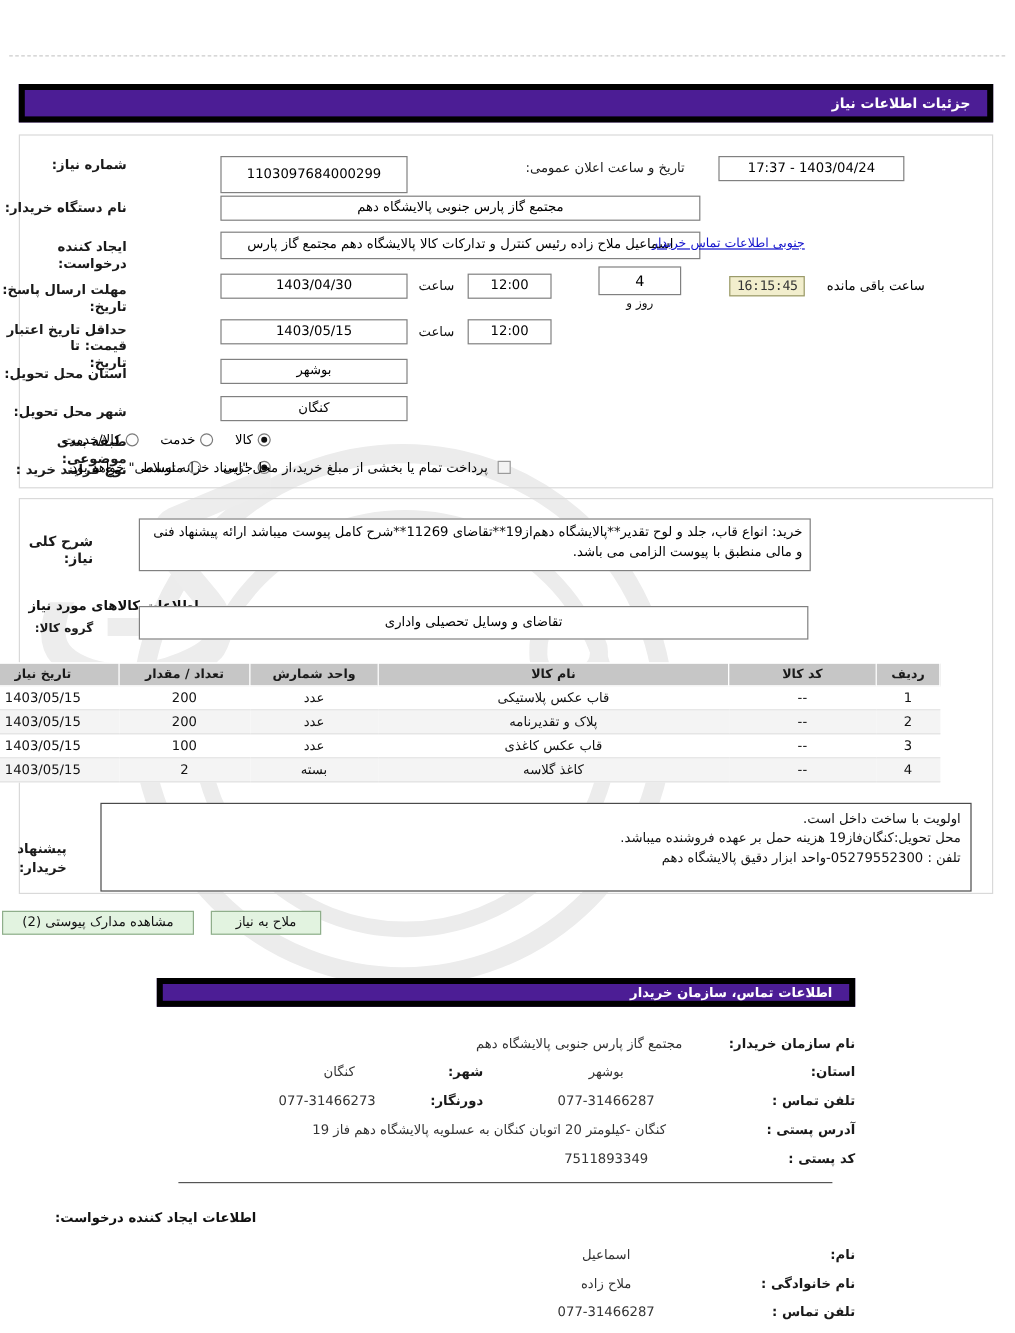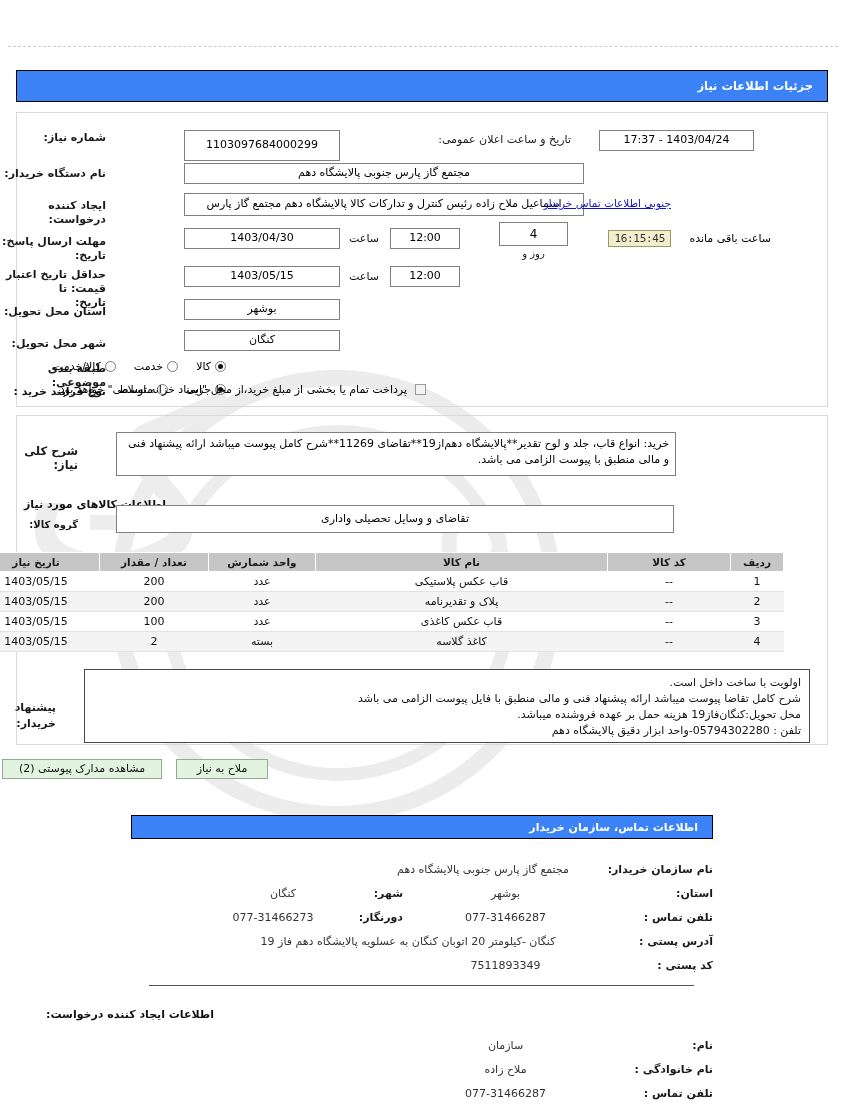--- a/index.html
+++ b/index.html
@@ -63,30 +63,30 @@
 
   
   .panel {
     position: absolute;
     border: 1px solid #d9d9d9;
     background: transparent;
     box-sizing: border-box;
   }
   .panel-head {
     position: absolute;
-    background: #3b82f6;
+    background: #4c1d95;
     color: #ffffff;
     font-weight: bold;
     font-size: 11.5px;
     box-sizing: border-box;
     padding: 0 14px;
     display: flex;
     align-items: center;
     justify-content: flex-start;
-    border: 1px solid #000000;
+    border: 5px solid #000000;
   }
 
   
   .frow {
     position: absolute;
     display: flex;
     align-items: flex-start;
     direction: rtl;
   }
   .flabel {
@@ -464,23 +464,22 @@
         </tr>
       </tbody>
   </table>
 
   <div class="frow" style="top:700px; right:790px;">
     <div class="flabel" style="width:56px; line-height:16px;">پیشنهاد
 خریدار:</div>
   </div>
   <div class="notes-box" style="top:669px; right:36px; width:726px; height:74px;">
     <div>اولویت با ساخت داخل است.</div>
-    <div>شرح کامل تقاضا پیوست میباشد ارائه پیشنهاد فنی و مالی منطبق با فایل پیوست الزامی می باشد</div>
     <div>محل تحویل:کنگان‌فاز19 هزینه حمل بر عهده فروشنده میباشد.</div>
-    <div>تلفن : 05794302280-واحد ابزار دقیق پالایشگاه دهم</div>
+    <div>تلفن : 05279552300-واحد ابزار دقیق پالایشگاه دهم</div>
   </div>
 
   <div class="btnbar" id="button-bar" style="top:759px; right:578px;">
       <div class="btn green" style="width: 92px;">ملاح به نیاز</div>
       <div class="btn green" style="width: 160px;">مشاهده مدارک پیوستی (2)</div>
     </div>
 
   <div class="panel-head" style="top:815px; right:133px; width:582px; height:24px; font-size:11px;">
     <span>اطلاعات تماس، سازمان خریدار</span>
   </div>
@@ -518,21 +517,21 @@
   </div>
 
   <div class="hr-thin" style="top:985px; right:152px; width:545px;"></div>
 
   <div class="sec-title" style="top:1008px; right:632px;">اطلاعات ایجاد کننده درخواست:</div>
 
   <div class="contact-grid" style="top:1033px; right:133px; width:582px;">
 
     <div class="cg-row">
       <div class="cg-lab" style="width:105px;">نام:</div>
-      <div class="cg-val" style="width:205px; text-align:center;">سازمان</div>
+      <div class="cg-val" style="width:205px; text-align:center;">اسماعیل</div>
     </div>
 
     <div class="cg-row">
       <div class="cg-lab" style="width:105px;">نام خانوادگی :</div>
       <div class="cg-val" style="width:205px; text-align:center;">ملاح زاده</div>
     </div>
 
     <div class="cg-row">
       <div class="cg-lab" style="width:105px;">تلفن تماس :</div>
       <div class="cg-val" style="width:205px; text-align:center;">077-31466287</div>

